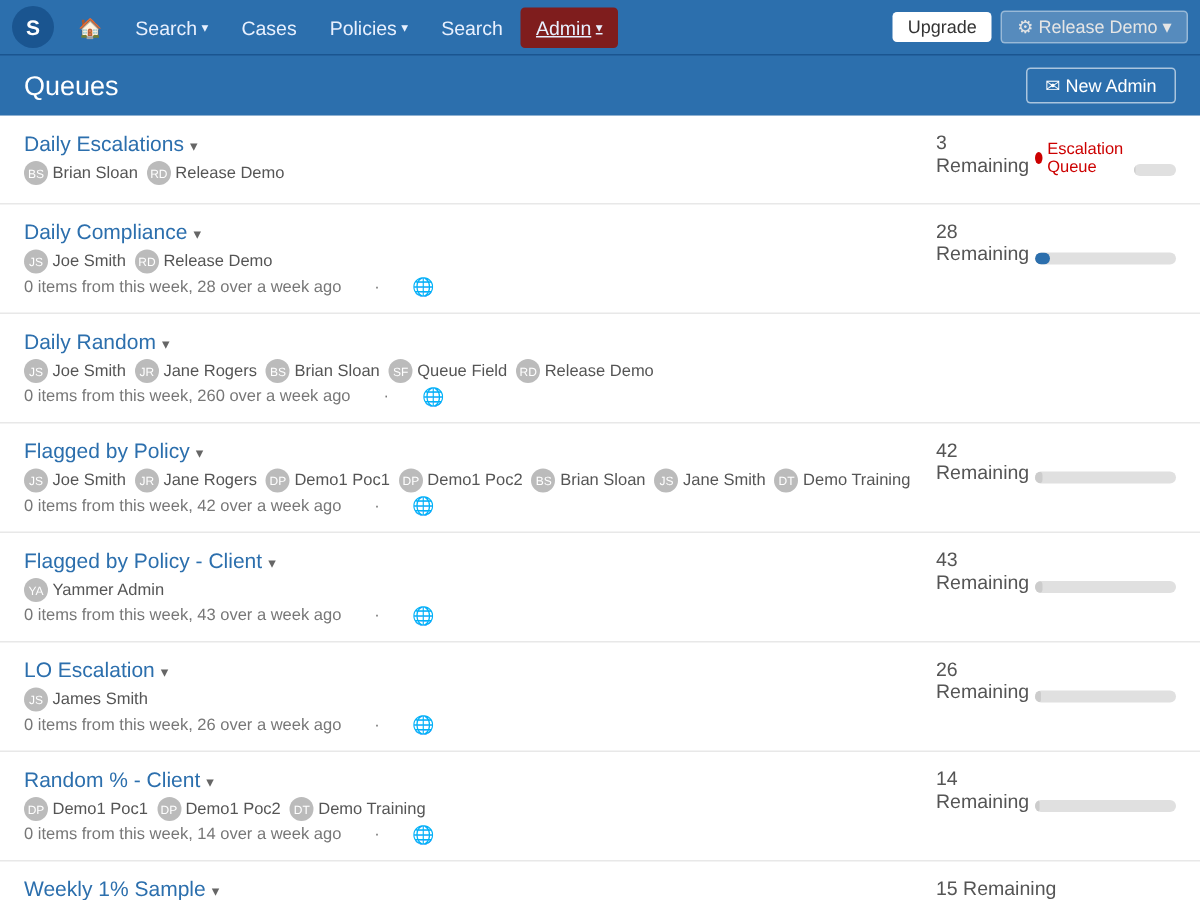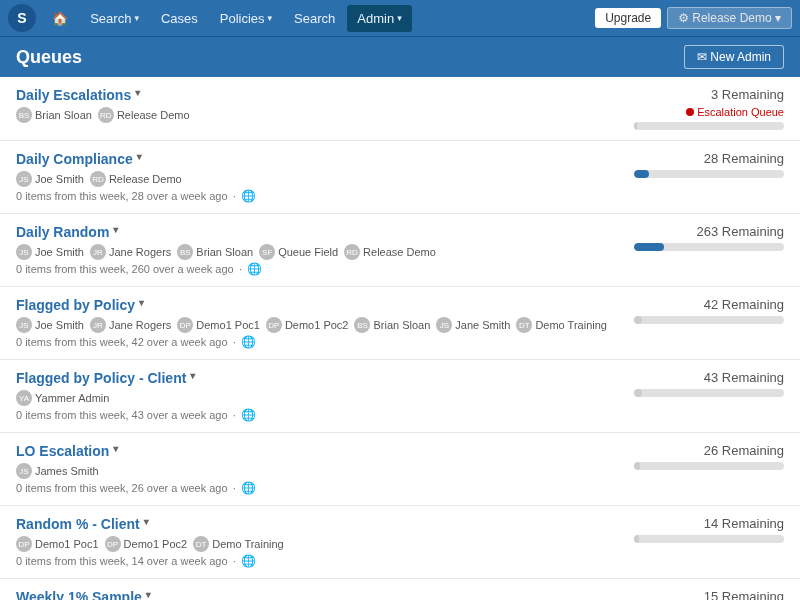--- a/index.html
+++ b/index.html
@@ -27,21 +27,21 @@
       display: flex; align-items: center; gap: 2px; flex: 1;
     }
     .nav-item {
       padding: 6px 10px;
       color: #e8f0fe;
       font-size: 13px;
       cursor: pointer;
       display: flex; align-items: center; gap: 3px;
       border-radius: 3px;
     }
-    .nav-item.active { background: #0c4a6e; }
+    .nav-item.active { background: #7f1d1d; text-decoration: underline; }
     .nav-item .caret { font-size: 9px; }
     .nav-right {
       display: flex; align-items: center; gap: 6px;
     }
     .btn-upgrade {
       background: #fff;
       color: #333;
       border: none;
       padding: 3px 10px;
       border-radius: 3px;
@@ -62,21 +62,21 @@
     
     .page-header {
       background: #2c6fad;
       padding: 8px 16px;
       display: flex; align-items: center; justify-content: space-between;
       border-top: 1px solid #1a5590;
     }
     .page-title {
       color: #fff;
       font-size: 18px;
-      font-weight: bold;
+      font-weight: normal;
     }
     .btn-new-queue {
       background: #2c6fad;
       color: #fff;
       border: 1px solid rgba(255,255,255,0.6);
       padding: 4px 12px;
       border-radius: 3px;
       font-size: 12px;
       cursor: pointer;
       display: flex; align-items: center; gap: 5px;
@@ -95,30 +95,30 @@
       border-bottom: 1px solid #e8e8e8;
       padding: 10px 16px;
       display: flex;
       align-items: flex-start;
     }
     .queue-left { flex: 1; min-width: 0; }
     .queue-right {
       width: 160px;
       flex-shrink: 0;
       display: flex;
-      flex-direction: column;
+      flex-direction: row;
       align-items: flex-end;
       gap: 4px;
     }
     .queue-name {
       font-size: 14px;
       color: #2c6fad;
       cursor: pointer;
-      display: flex; align-items: flex-start; gap: 4px;
-      font-weight: bold;
+      display: flex; align-items: flex-end; gap: 4px;
+      font-weight: normal;
     }
     .queue-name .caret { font-size: 10px; color: #666; }
     .queue-users {
       display: flex; align-items: center; gap: 6px;
       flex-wrap: wrap;
       margin-top: 4px;
       margin-bottom: 2px;
     }
     .user-badge {
       display: flex; align-items: center; gap: 3px;
@@ -128,21 +128,21 @@
       width: 16px; height: 16px;
       background: #bbb;
       border-radius: 50%;
       display: flex; align-items: center; justify-content: center;
       font-size: 8px; color: #fff;
       flex-shrink: 0;
     }
     .queue-meta {
       font-size: 11px; color: #777;
       margin-top: 2px;
-      display: flex; align-items: center; gap: 5px;
+      display: flex; align-items: center; gap: 22px;
     }
     .globe-icon { font-size: 12px; color: #999; }
 
     .remaining-count {
       font-size: 13px;
       color: #555;
       font-weight: normal;
     }
     .progress-bar-container {
       width: 150px;
@@ -270,26 +270,20 @@
             <div class="user-avatar">SF</div>
             <span>Queue Field</span>
           </div>
           <div class="user-badge">
             <div class="user-avatar">RD</div>
             <span>Release Demo</span>
           </div>
         </div>
         <div class="queue-meta"><span>0 items from this week, 260 over a week ago</span> · <span class="globe-icon">🌐</span></div>
       </div>
-      <div class="queue-right">
-        <div class="remaining-count">263 Remaining</div>
-        <div class="progress-bar-container">
-          <div class="progress-bar-fill" style="width: 20%; background: rgb(44, 111, 173);"></div>
-        </div>
-      </div>
     </div>
     <div class="queue-row">
       <div class="queue-left">
         <div class="queue-name">
           <span>Flagged by Policy</span> 
           <span class="caret">▾</span>
         </div>
         <div class="queue-users">
           <div class="user-badge">
             <div class="user-avatar">JS</div>

